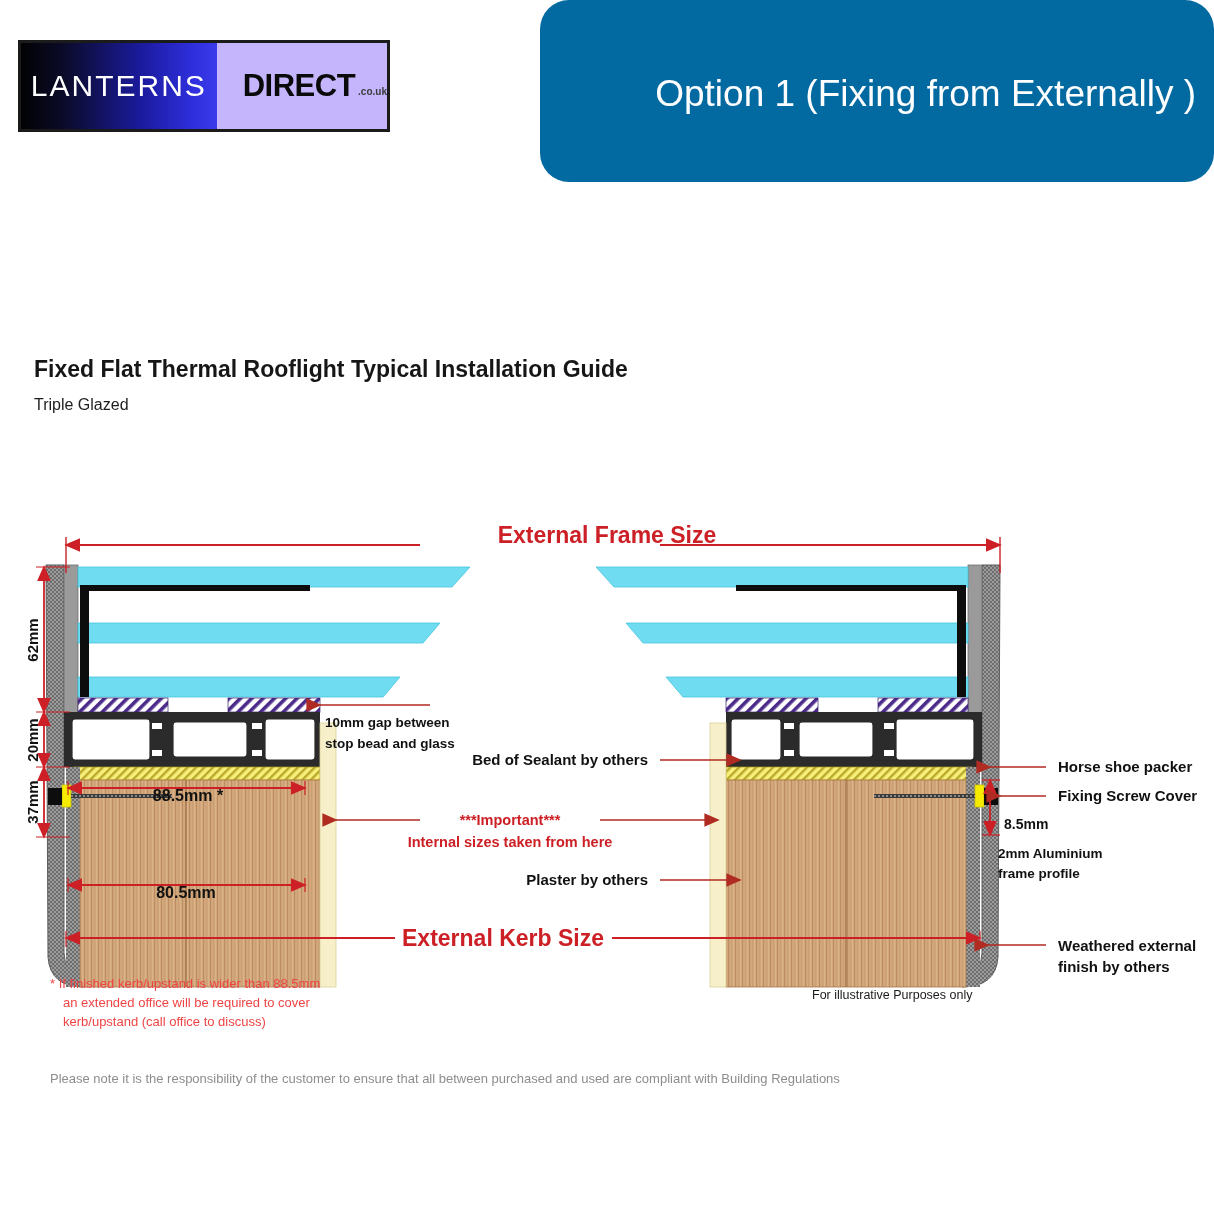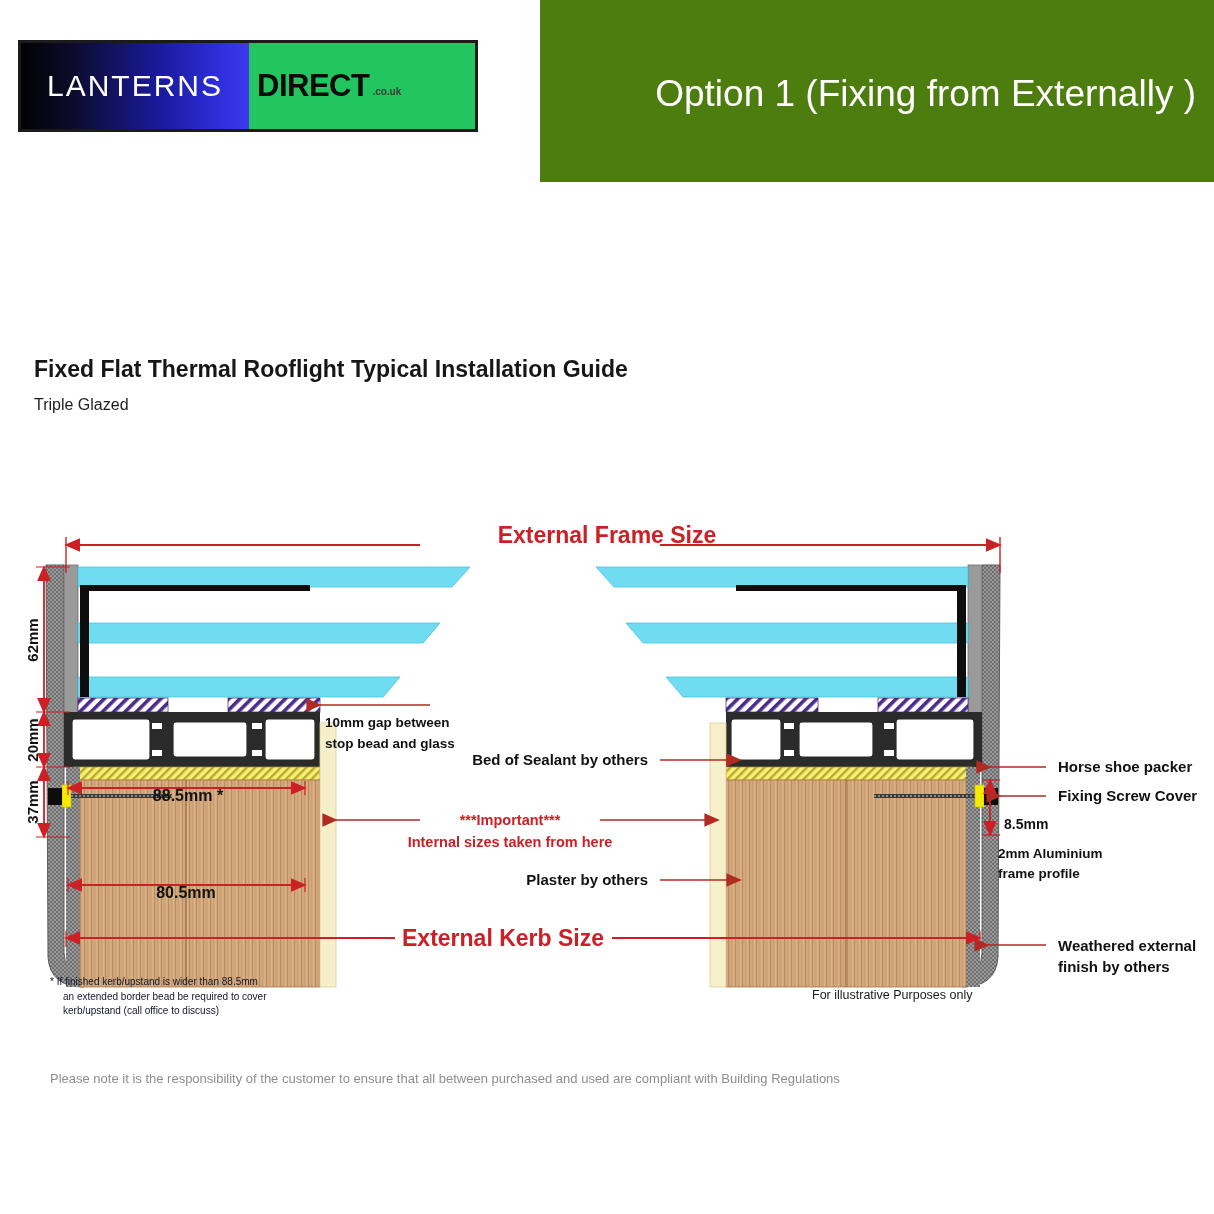--- a/index.html
+++ b/index.html
@@ -6,60 +6,60 @@
   body{
     width:1214px;height:1214px;
     background:#ffffff;
     font-family:"Liberation Sans", sans-serif;
     overflow:hidden;
     position:relative;
   }
   
   #header{position:absolute;left:0;top:0;width:1214px;height:190px;}
   #logo-box{
-    position:absolute;left:18px;top:40px;width:460px;height:92px;
-    border:3px solid #1b1b1b;background:#22c55e;box-sizing:border-box;
+    position:absolute;left:18px;top:40px;width:372px;height:92px;
+    border:3px solid #1b1b1b;background:#c4b5fd;box-sizing:border-box;
     display:flex;align-items:stretch;
   }
   #logo-left{
     width:228px;
     background:linear-gradient(90deg,#020204 0%,#0b0b2a 22%,#1b1ba0 62%,#2f2fdd 88%,#3b3bec 100%);
     display:flex;align-items:center;justify-content:center;
   }
   #logo-left span{
     color:#fff;font-size:30px;letter-spacing:2.0px;font-weight:400;
     font-family:"Liberation Sans", sans-serif;
   }
   #logo-right{
-    flex:1;display:flex;align-items:center;padding-left:8px;
+    flex:1;display:flex;align-items:center;padding-left:26px;
   }
   #logo-right .dr{font-size:31px;font-weight:bold;letter-spacing:-0.5px;color:#0a0a0a;}
   #logo-right .tld{font-size:10px;font-weight:bold;color:#3a3a3a;margin-left:3px;margin-top:10px;}
   #title-panel{
     position:absolute;left:540px;top:0;width:674px;height:182px;
-    background:#4d7c0f;
+    background:#0369a1;
     box-sizing:border-box;padding:14px 18px 8px 20px;
-    display:flex;flex-direction:column;justify-content:center;align-items:flex-end;
+    display:flex;flex-direction:column;justify-content:center;align-items:flex-end;border-radius:29px;
   }
   #title-panel div{
     color:#ffffff;font-size:37px;line-height:1.13;text-align:right;
     font-family:"Liberation Sans", sans-serif;font-weight:400;
     white-space:nowrap;
   }
   
   #doc-title{
     position:absolute;left:34px;top:356px;font-size:23px;font-weight:bold;color:#161616;
   }
   #doc-sub{
     position:absolute;left:34px;top:396px;font-size:16px;color:#1d1d1d;
   }
   
   #footnote{
     position:absolute;left:50px;top:975px;width:340px;
-    font-size:10px;line-height:1.45;color:#0f172a;
+    font-size:13px;line-height:1.45;color:#ef4444;
   }
   #footnote .ind{display:block;padding-left:13px;}
   #illustrative{
     position:absolute;left:812px;top:988px;font-size:12.5px;color:#1a1a1a;
   }
   #disclaimer{
     position:absolute;left:50px;top:1071px;font-size:13px;color:#8d8d8d;
   }
   
   #diagram{position:absolute;left:0;top:495px;width:1214px;height:540px;}
@@ -289,18 +289,18 @@
     <text x="998" y="363" font-size="13.5" font-weight="bold" fill="#111">2mm Aluminium</text>
     <text x="998" y="383" font-size="13.5" font-weight="bold" fill="#111">frame profile</text>
 
     <text x="1058" y="456" font-size="15" font-weight="bold" fill="#111">Weathered external</text>
     <text x="1058" y="477" font-size="15" font-weight="bold" fill="#111">finish by others</text>
   </g>
 </svg>
 
 <div id="footnote">
   <span>* If finished kerb/upstand is wider than 88.5mm</span>
-  <span class="ind">an extended border bead be required to cover</span>
+  <span class="ind">an extended office will be required to cover</span>
   <span class="ind">kerb/upstand (call office to discuss)</span>
 </div>
 
 <div id="illustrative">For illustrative Purposes only</div>
 <div id="disclaimer">Please note it is the responsibility of the customer to ensure that all between purchased and used are compliant with Building Regulations</div>
 
 </body></html>

